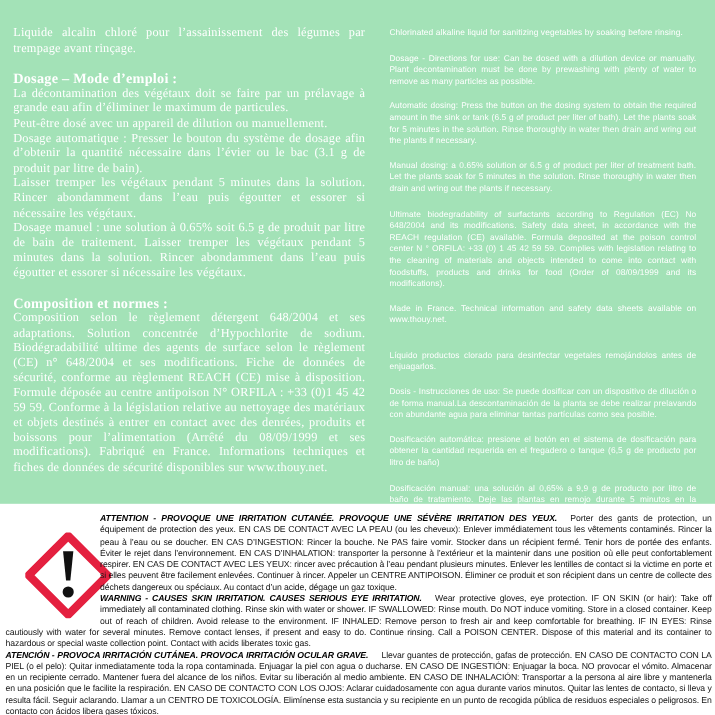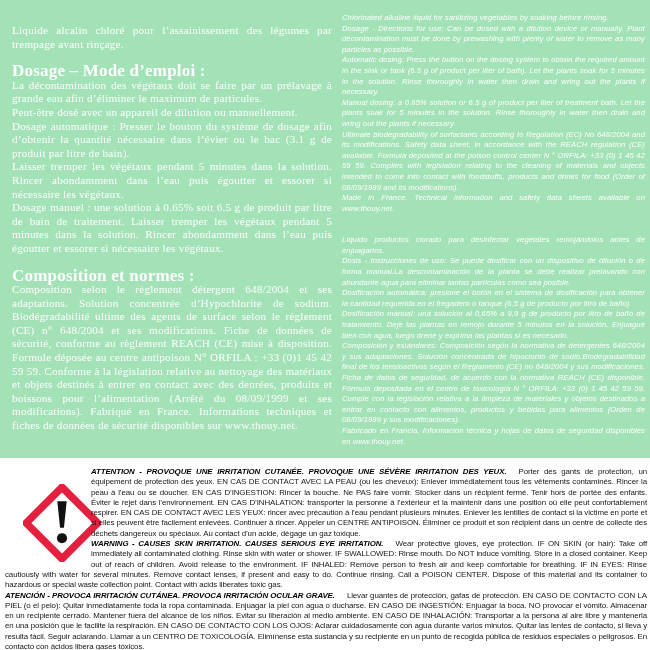--- a/index.html
+++ b/index.html
@@ -3,23 +3,23 @@
 <meta charset="utf-8">
 <style>
   html,body{margin:0;padding:0;background:#fff;}
   #label{position:relative;width:650px;height:650px;background:#ffffff;overflow:hidden;
          font-family:"Liberation Sans", sans-serif;}
   
   #green-panel{position:absolute;left:0;top:0;width:650px;height:458px;background:#a3e2b7;}
   .col{position:absolute;color:#ffffff;text-align:justify;}
   #col-fr{left:12px;top:24px;width:320px;font-size:11.2px;line-height:13.6px;letter-spacing:.2px;}
   #col-fr p{margin:0;font-family:Liberation Serif, serif;}
-  .fr-head{font-weight:bold;font-size:17px;margin:13px 0 1px 0 !important;text-align:left;}
+  .fr-head{font-weight:bold;font-size:13px;margin:13px 0 1px 0 !important;text-align:left;}
   #col-intl{left:342px;top:13px;width:303px;font-size:7.6px;line-height:10.6px;letter-spacing:.1px;}
-  #col-intl p{margin:0;font-style:italic;}
+  #col-intl p{margin:12px;}
   #es-block{margin-top:21px;}
   
   #warning{position:absolute;left:5px;top:467px;width:642px;color:#161616;
            font-size:7.9px;line-height:10.3px;text-align:justify;letter-spacing:-0.1px;}
   #pictogram-box{float:left;width:86px;height:95px;}
   #pictogram-box svg{display:block;margin:17px 0 0 18px;}
   .warn-head{font-weight:bold;color:#000;margin-right:12px;font-style:italic;}
   .warn-lang{margin:0;}
 </style>
 </head>

